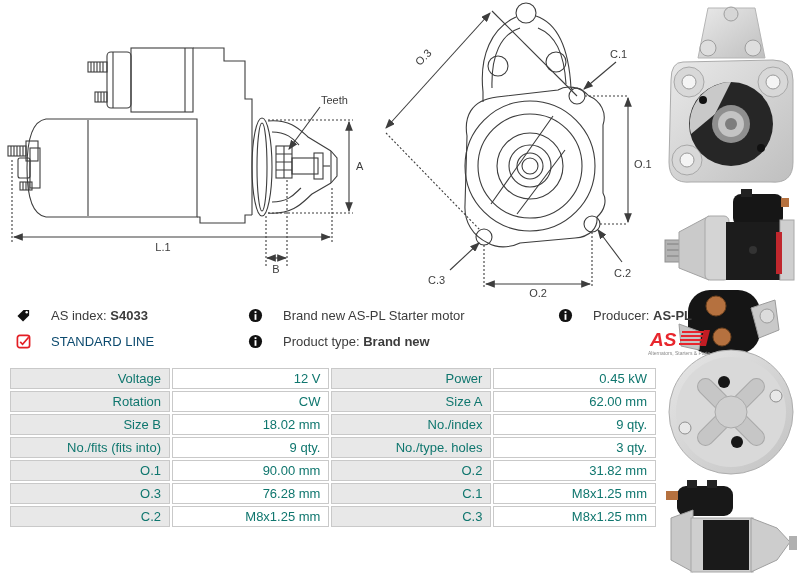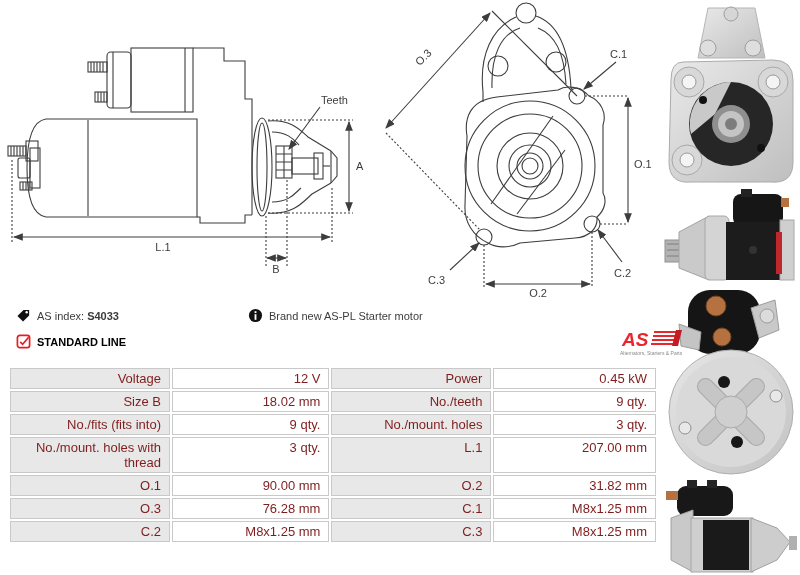--- a/index.html
+++ b/index.html
@@ -6,29 +6,29 @@
   .page{position:relative;width:800px;height:575px;background:#fff;overflow:hidden;
         font-family:"Liberation Sans",sans-serif;color:#3c3c3c;}
   svg text{font-family:"Liberation Sans",sans-serif;}
   
   .side-view{position:absolute;left:0;top:0;}
   .front-view{position:absolute;left:370px;top:0;}
   
   .photos{position:absolute;left:663px;top:0;width:137px;height:575px;}
   .photos svg{position:absolute;left:0;}
   
-  .info-item{position:absolute;display:flex;align-items:center;gap:6px;font-size:11px;white-space:nowrap;}
+  .info-item{position:absolute;display:flex;align-items:center;gap:20px;font-size:13px;white-space:nowrap;}
   .info-item .bold{font-weight:bold;}
-  .std{color:#000000;font-weight:bold;}
+  .std{color:#0c4a6e;font-weight:normal;}
   .icon{width:15px;height:15px;flex:0 0 15px;display:inline-block;}
-  .logo{position:absolute;left:614px;top:329px;text-decoration:underline;}
+  .logo{position:absolute;left:642px;top:329px;text-decoration:underline;}
   
   table.spec{position:absolute;left:8px;top:366px;width:650px;border-collapse:separate;border-spacing:2px;table-layout:fixed;}
   table.spec td{border:1px solid #c9c9c9;font-size:13px;line-height:15px;padding:2px 8px;
-                text-align:right;vertical-align:top;color:#7f1d1d;}
+                text-align:right;vertical-align:top;color:#0f766e;}
   td.lbl{background:#e8e8e8;}
   td.val{background:#ffffff;}
 </style>
 </head>
 <body>
 
 <div class="page">
 
   <svg class="side-view" width="370" height="300" viewBox="0 0 370 300">
     <defs>
@@ -266,21 +266,37 @@
 
   <div class="info-item" style="left:248px;top:308px">
     <svg class="icon" viewBox="0 0 16 16">
       <circle cx="8" cy="8" r="7" fill="#111"></circle>
       <rect x="7" y="6.6" width="2" height="6" fill="#fff"></rect>
       <rect x="7" y="3.4" width="2" height="2" fill="#fff"></rect>
     </svg>
     <span>Brand new AS-PL Starter motor</span>
   </div>
 
-
+  <div class="info-item" style="left:248px;top:334px">
+    <svg class="icon" viewBox="0 0 16 16">
+      <circle cx="8" cy="8" r="7" fill="#111"></circle>
+      <rect x="7" y="6.6" width="2" height="6" fill="#fff"></rect>
+      <rect x="7" y="3.4" width="2" height="2" fill="#fff"></rect>
+    </svg>
+    <span><span>Product type:</span>&nbsp;<span class="bold">Brand new</span></span>
+  </div>
+
+  <div class="info-item" style="left:558px;top:308px">
+    <svg class="icon" viewBox="0 0 16 16">
+      <circle cx="8" cy="8" r="7" fill="#111"></circle>
+      <rect x="7" y="6.6" width="2" height="6" fill="#fff"></rect>
+      <rect x="7" y="3.4" width="2" height="2" fill="#fff"></rect>
+    </svg>
+    <span><span>Producer:</span>&nbsp;<span class="bold">AS-PL</span></span>
+  </div>
 
   <div class="logo">
     <svg width="76" height="30" viewBox="0 0 76 30">
       <g>
         <text x="8" y="17" font-size="19" font-weight="bold" font-style="italic" fill="#e8262d">AS</text>
         <g stroke="#e8262d" stroke-width="2">
           <line x1="40" y1="3" x2="62" y2="3"></line>
           <line x1="39" y1="7" x2="61" y2="7"></line>
           <line x1="38" y1="11" x2="60" y2="11"></line>
           <line x1="37" y1="15" x2="59" y2="15"></line>
@@ -299,36 +315,36 @@
         <col style="width:25.4%">
       </colgroup>
     <tbody>
       <tr>
         <td class="lbl">Voltage</td>
         <td class="val">12 V</td>
         <td class="lbl">Power</td>
         <td class="val">0.45 kW</td>
       </tr>
       <tr>
+        <td class="lbl">Rotation</td>
+        <td class="val">CW</td>
+        <td class="lbl">Size A</td>
+        <td class="val">62.00 mm</td>
+      </tr>
+      <tr>
         <td class="lbl">Size B</td>
         <td class="val">18.02 mm</td>
-        <td class="lbl">No./teeth</td>
+        <td class="lbl">No./index</td>
         <td class="val">9 qty.</td>
       </tr>
       <tr>
         <td class="lbl">No./fits (fits into)</td>
         <td class="val">9 qty.</td>
-        <td class="lbl">No./mount. holes</td>
+        <td class="lbl">No./type. holes</td>
         <td class="val">3 qty.</td>
-      </tr>
-      <tr>
-        <td class="lbl">No./mount. holes with thread</td>
-        <td class="val">3 qty.</td>
-        <td class="lbl">L.1</td>
-        <td class="val">207.00 mm</td>
       </tr>
       <tr>
         <td class="lbl">O.1</td>
         <td class="val">90.00 mm</td>
         <td class="lbl">O.2</td>
         <td class="val">31.82 mm</td>
       </tr>
       <tr>
         <td class="lbl">O.3</td>
         <td class="val">76.28 mm</td>

